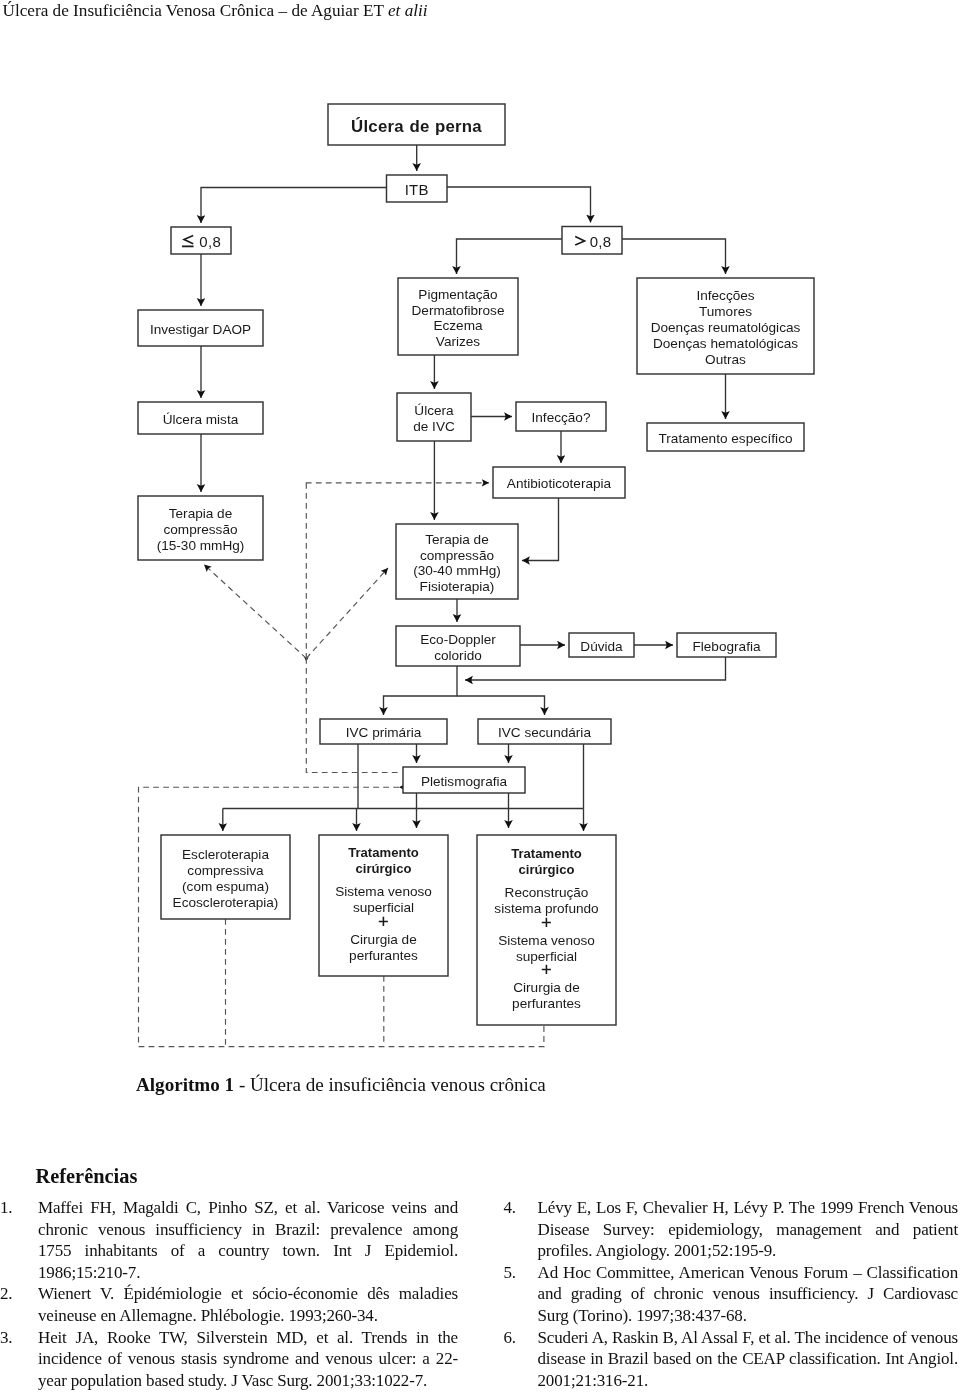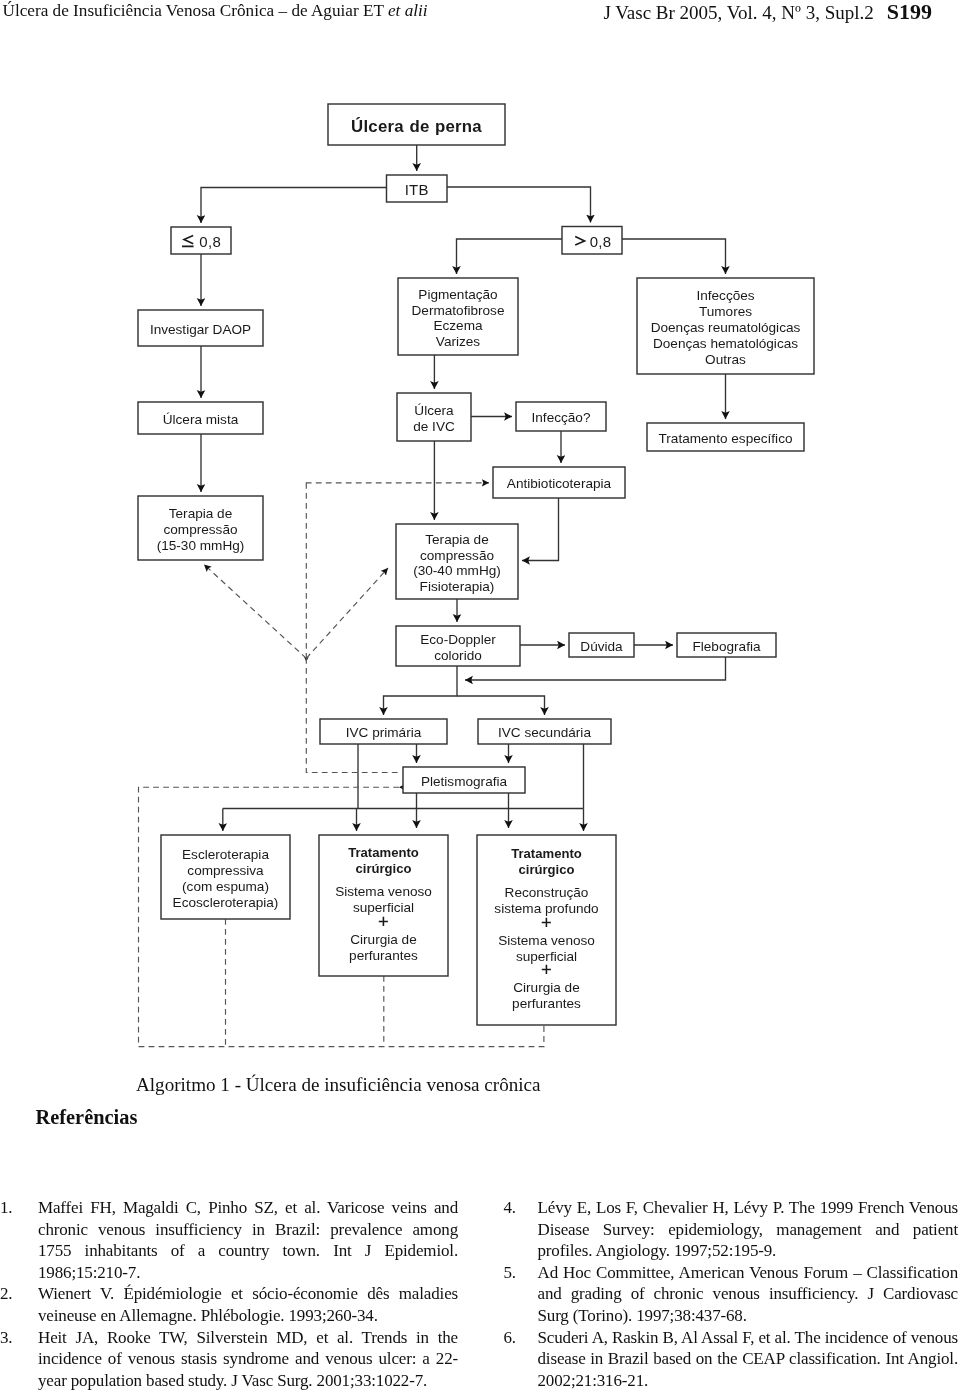--- a/index.html
+++ b/index.html
@@ -12,36 +12,35 @@
   #flow{position:absolute;left:0;top:0;width:960px;height:1080px;}
   #flow text{font-family:"Liberation Sans",sans-serif;font-size:13.6px;fill:#1a1a1a;}
   #flow text.big{font-size:16.8px;letter-spacing:0.25px;word-spacing:0.6px;}
   #flow text.mid{font-size:15px;letter-spacing:0.3px;}
   #flow text.plus{font-size:18.5px;stroke:#1a1a1a;stroke-width:0.15px;}
   #flow .bx{fill:#fff;stroke:#333;stroke-width:1.45;}
   #flow .ln{stroke:#333;stroke-width:1.35;fill:none;}
   #flow .dl{stroke:#555;stroke-width:1.15;fill:none;stroke-dasharray:5.8 4.2;}
   #flow .b{font-weight:bold;font-size:13.1px;}
   .cap{position:absolute;left:136px;top:1074px;font-size:19.1px;}
-  .cap b{font-weight:normal;}
-  .refs-title{position:absolute;left:35.5px;top:1106px;font-size:20.4px;font-weight:bold;}
+  .cap b{font-weight:bold;}
+  .refs-title{position:absolute;left:35.5px;top:1165px;font-size:20.4px;font-weight:bold;}
   .col{position:absolute;top:1197px;font-size:17px;letter-spacing:-0.15px;line-height:21.6px;text-align:justify;}
   .colL{left:0px;width:458px;}
   .colR{left:503.5px;width:454.5px;}
   .ref{display:flex;margin:0;}
   .num{width:38px;flex:none;}
   .colR .num{width:34px;}
   .txt{flex:1;font-family:Liberation Serif, serif;}
 </style>
 </head>
 <body>
 
 <div class="hdr">
   <div class="hdr-left"><span>Úlcera de Insuficiência Venosa Crônica – de Aguiar ET </span><i>et alii</i></div>
-  <div class="hdr-right"><span>J Vasc Br 2005, Vol. 4, Nº 3, Supl.2</span><span class="pg">S199</span></div>
 </div>
 
 <svg id="flow" viewBox="0 0 960 1080" width="960" height="1080">
   <defs>
     <marker id="ah" markerWidth="10" markerHeight="9" refX="7.9" refY="4.3" orient="auto" markerUnits="userSpaceOnUse">
       <path d="M0,0 L7.9,4.3 L0,8.6 L1.6,4.3 Z" fill="#111"></path>
     </marker>
     <marker id="ahd" markerWidth="9" markerHeight="8" refX="7.2" refY="3.7" orient="auto" markerUnits="userSpaceOnUse">
       <path d="M0,0 L7.2,3.7 L0,7.4 L1.5,3.7 Z" fill="#111"></path>
     </marker>
@@ -212,43 +211,43 @@
         <text x="546.5" y="928.7840000000001" text-anchor="middle" class="plus">+</text>
         <text x="546.5" y="944.6840000000001" text-anchor="middle">Sistema venoso</text>
         <text x="546.5" y="960.5840000000001" text-anchor="middle">superficial</text>
         <text x="546.5" y="976.484" text-anchor="middle" class="plus">+</text>
         <text x="546.5" y="992.3840000000001" text-anchor="middle">Cirurgia de</text>
         <text x="546.5" y="1008.2840000000001" text-anchor="middle">perfurantes</text>
       </g>
     </g>
 </svg>
 
-<div class="cap"><b>Algoritmo 1</b><span> - Úlcera de insuficiência venosa crônica</span></div>
+<div class="cap"><b>Algoritmo 1</b><span> - Úlcera de insuficiência venous crônica</span></div>
 <div class="refs-title">Referências</div>
 
 <div class="col colL">
     <div class="ref">
       <span class="num">1.</span>
       <span class="txt">Maffei FH, Magaldi C, Pinho SZ, et al. Varicose veins and chronic venous insufficiency in Brazil: prevalence among 1755 inhabitants of a country town. Int J Epidemiol. 1986;15:210-7.</span>
     </div>
     <div class="ref">
       <span class="num">2.</span>
       <span class="txt">Wienert V. Épidémiologie et sócio-économie dês maladies veineuse en Allemagne. Phlébologie. 1993;260-34.</span>
     </div>
     <div class="ref">
       <span class="num">3.</span>
       <span class="txt">Heit JA, Rooke TW, Silverstein MD, et al. Trends in the incidence of venous stasis syndrome and venous ulcer: a 22-year population based study. J Vasc Surg. 2001;33:1022-7.</span>
     </div>
   </div>
 <div class="col colR">
     <div class="ref">
       <span class="num">4.</span>
-      <span class="txt">Lévy E, Los F, Chevalier H, Lévy P. The 1999 French Venous Disease Survey: epidemiology, management and patient profiles. Angiology. 1997;52:195-9.</span>
+      <span class="txt">Lévy E, Los F, Chevalier H, Lévy P. The 1999 French Venous Disease Survey: epidemiology, management and patient profiles. Angiology. 2001;52:195-9.</span>
     </div>
     <div class="ref">
       <span class="num">5.</span>
       <span class="txt">Ad Hoc Committee, American Venous Forum – Classification and grading of chronic venous insufficiency. J Cardiovasc Surg (Torino). 1997;38:437-68.</span>
     </div>
     <div class="ref">
       <span class="num">6.</span>
-      <span class="txt">Scuderi A, Raskin B, Al Assal F, et al. The incidence of venous disease in Brazil based on the CEAP classification. Int Angiol. 2002;21:316-21.</span>
+      <span class="txt">Scuderi A, Raskin B, Al Assal F, et al. The incidence of venous disease in Brazil based on the CEAP classification. Int Angiol. 2001;21:316-21.</span>
     </div>
   </div>
 
 </body></html>

